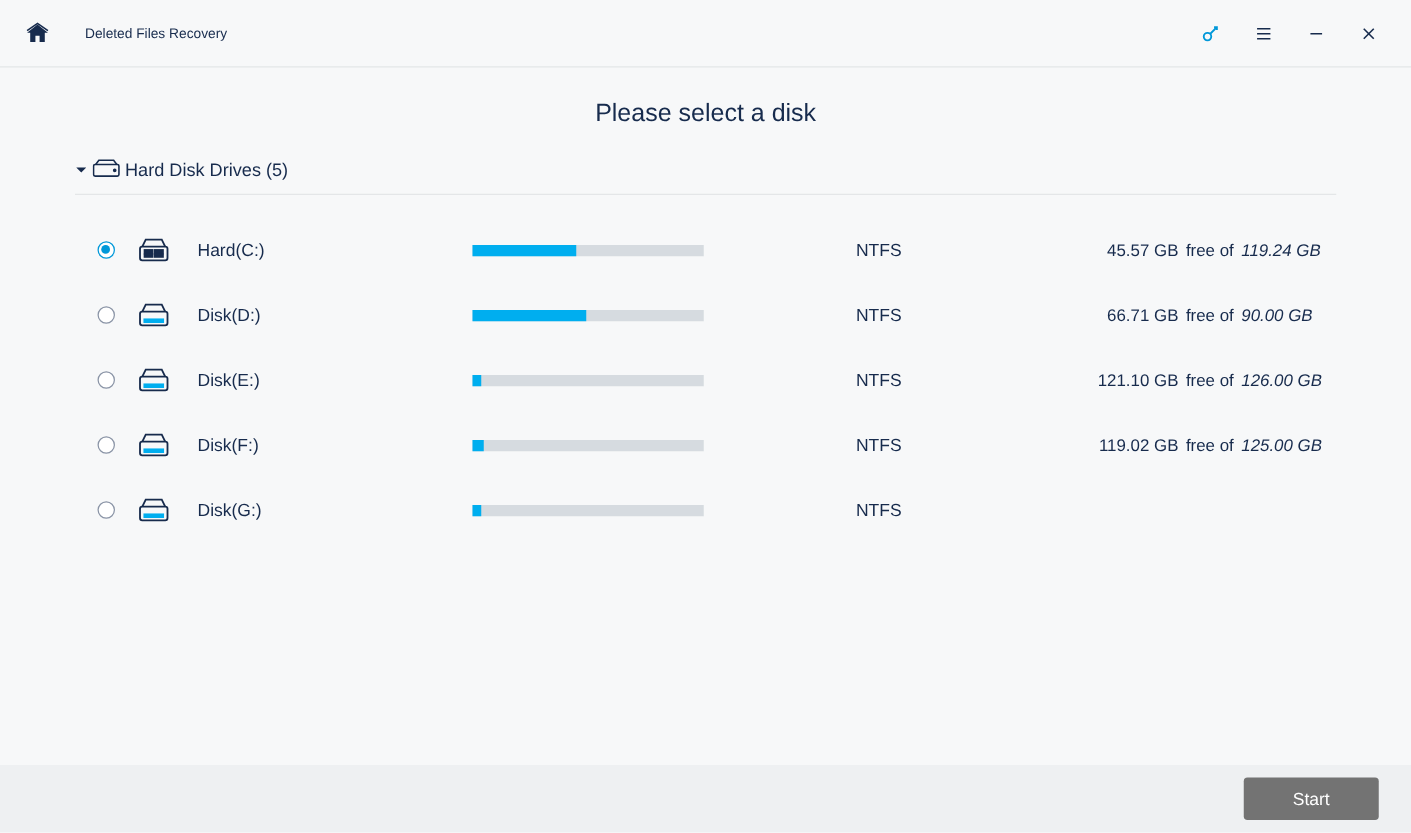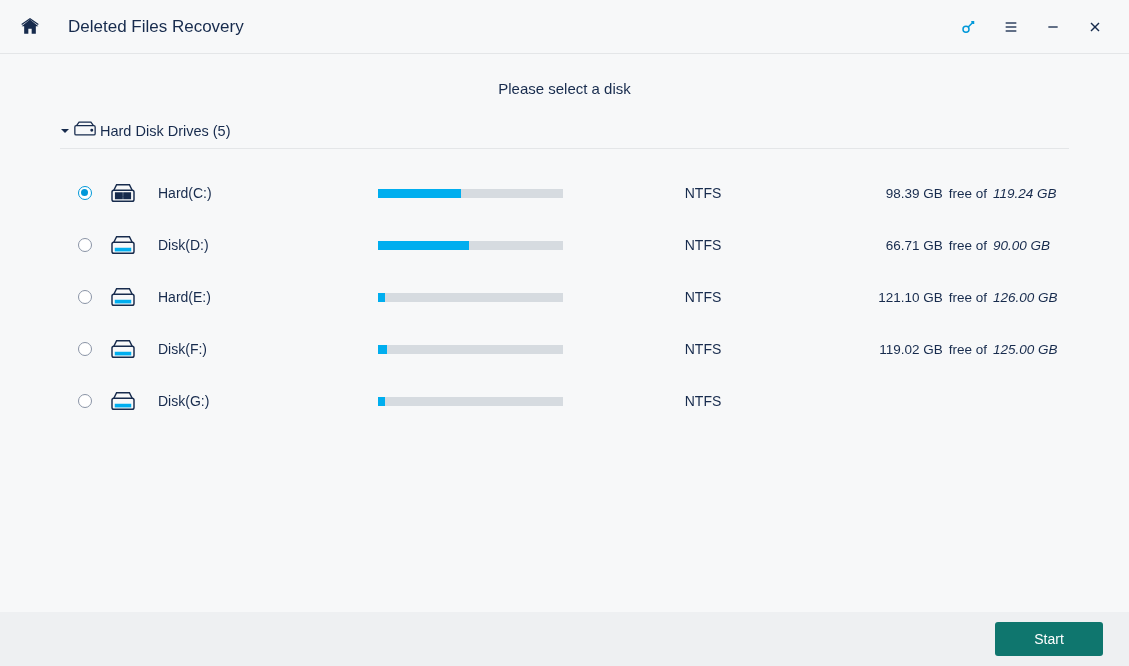--- a/index.html
+++ b/index.html
@@ -14,32 +14,32 @@
   }
   .titlebar {
     height: 54px;
     display: flex;
     align-items: center;
     padding: 0 20px;
     background: #f7f8f9;
     border-bottom: 1px solid #e4e6e8;
   }
   .home-icon { width: 20px; height: 20px; margin-right: 28px; color: #172b4d; }
-  .title { font-size: 17px; color: #172b4d; font-weight: 400; }
+  .title { font-size: 11px; color: #172b4d; font-weight: 400; }
   .spacer { flex: 1; }
   .tb-btn { width: 28px; height: 28px; display:flex; align-items:center; justify-content:center; margin-left: 14px; color:#172b4d; }
   .key-icon { width:18px; height:18px; color:#0098d9; }
   .menu-icon, .min-icon, .close-icon-svg { width:16px; height:16px; }
 
   .main {
     padding: 0 60px;
   }
   .page-title {
     text-align: center;
-    font-size: 15px;
+    font-size: 20px;
     color: #172b4d;
     font-weight: 400;
     padding: 26px 0 18px 0;
   }
   .section-header {
     display:flex;
     align-items:center;
     gap: 4px;
     padding: 6px 0 8px 0;
     border-bottom: 1px solid #e4e6e8;
@@ -82,21 +82,21 @@
   .size-total { display:inline-block; min-width:75px; text-align:left;font-style:italic; }
 
   .footer {
     position:absolute; left:0; right:0; bottom:0; height:54px;
     background:#eef0f2;
     display:flex; align-items:center; justify-content:flex-end;
     padding-right:26px;
   }
   .start-btn {
     width: 108px; height: 34px;
-    background:#0f766e; color:#fff;
+    background:#737373; color:#fff;
     border:none; border-radius:3px;
     font-size:14px; cursor:pointer;
   }
 </style>
 </head>
 <body>
 
 <div class="titlebar">
   <span class="home-icon">
     <svg viewBox="0 0 24 24" fill="currentColor">
@@ -166,21 +166,21 @@
             <rect x="15" y="16" width="7" height="2" fill="#172b4d"></rect>
           </svg>
         </div>
         <div class="disk-name">Hard(C:)</div>
         <div>
           <div class="bar">
             <div class="bar-fill" style="width:45%"></div>
           </div>
         </div>
         <div class="fs-cell">NTFS</div>
-        <div class="size-cell"><span class="size-free">98.39 GB</span><span class="size-of-label">free of</span><span class="size-total">119.24 GB</span></div>
+        <div class="size-cell"><span class="size-free">45.57 GB</span><span class="size-of-label">free of</span><span class="size-total">119.24 GB</span></div>
       </div>
       <div class="disk-row">
         <div class="radio-cell">
           <span class="radio"></span>
         </div>
         <div class="disk-icon-cell">
           <svg class="disk-icon-svg" viewBox="0 0 28 24" fill="none" stroke="#172b4d" stroke-width="1.6">
             <rect x="2" y="9" width="24" height="12" rx="2"></rect>
             <path d="M4 9l3-6h14l3 6"></path>
             <rect x="5" y="15" width="18" height="4" fill="#00aeef" stroke="none"></rect>
@@ -199,21 +199,21 @@
         <div class="radio-cell">
           <span class="radio"></span>
         </div>
         <div class="disk-icon-cell">
           <svg class="disk-icon-svg" viewBox="0 0 28 24" fill="none" stroke="#172b4d" stroke-width="1.6">
             <rect x="2" y="9" width="24" height="12" rx="2"></rect>
             <path d="M4 9l3-6h14l3 6"></path>
             <rect x="5" y="15" width="18" height="4" fill="#00aeef" stroke="none"></rect>
           </svg>
         </div>
-        <div class="disk-name">Hard(E:)</div>
+        <div class="disk-name">Disk(E:)</div>
         <div>
           <div class="bar">
             <div class="bar-fill" style="width:4%"></div>
           </div>
         </div>
         <div class="fs-cell">NTFS</div>
         <div class="size-cell"><span class="size-free">121.10 GB</span><span class="size-of-label">free of</span><span class="size-total">126.00 GB</span></div>
       </div>
       <div class="disk-row">
         <div class="radio-cell">

